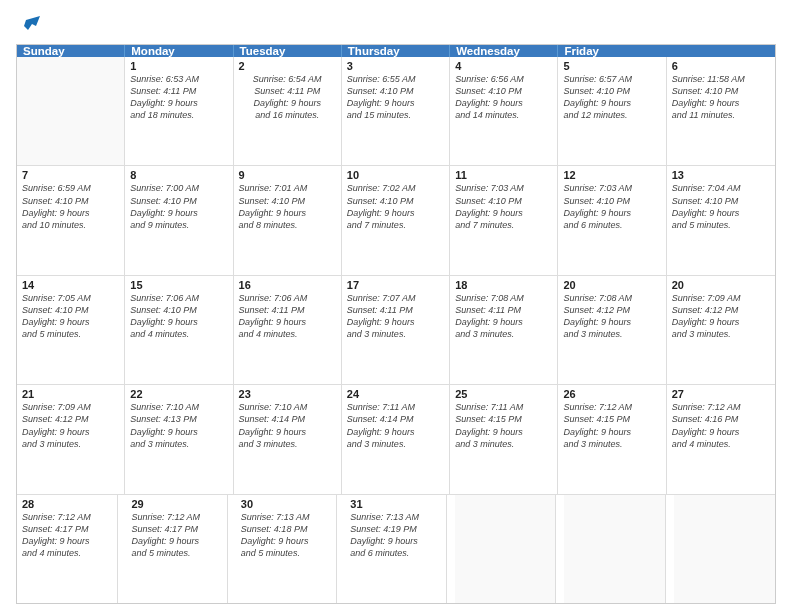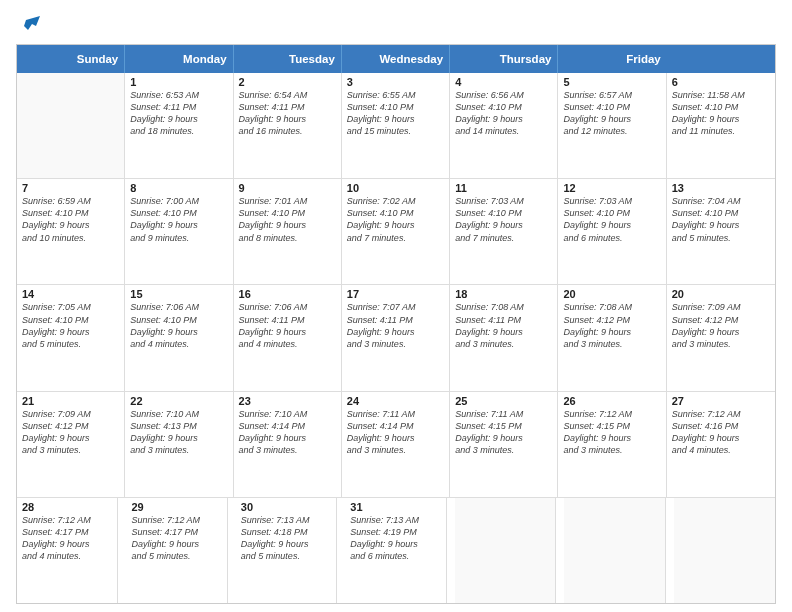--- a/index.html
+++ b/index.html
@@ -62,22 +62,22 @@
     }
     .cal-header {
       display: grid;
       grid-template-columns: repeat(7, 1fr);
       background: #3a7abf;
     }
     .cal-header-cell {
       color: #fff;
       font-size: 11.5px;
       font-weight: bold;
-      padding: 8px 6px;
-      text-align: right;
+      padding: 0 6px;
+      text-align: left;
       border-right: 1px solid #5a9ad4;
     }
     .cal-header-cell:last-child { border-right: none; }
     .cal-body {
       flex: 1;
       display: flex;
       flex-direction: column;
     }
     .cal-row {
       display: grid;
@@ -131,37 +131,37 @@
       <div class="month-title"></div>
       <div class="location"></div>
     </div>
   </div>
 
   <div class="calendar">
     <div class="cal-header">
     <div class="cal-header-cell">Sunday</div>
         <div class="cal-header-cell">Monday</div>
         <div class="cal-header-cell">Tuesday</div>
+        <div class="cal-header-cell">Thursday</div>
         <div class="cal-header-cell">Wednesday</div>
-        <div class="cal-header-cell">Thursday</div>
         <div class="cal-header-cell">Friday</div>
       </div>
     <div class="cal-body">
     <div class="cal-row">
           <div class="cal-cell empty"></div>
           <div class="cal-cell">
             <div class="day-num">1</div>
             <div class="cell-text" style="white-space: pre-line;">Sunrise: 6:53 AM
 Sunset: 4:11 PM
 Daylight: 9 hours
 and 18 minutes.</div>
           </div>
           <div class="cal-cell">
             <div class="day-num">2</div>
-            <div class="cell-text" style="white-space: pre-line;">Sunrise: 6:54 AM
+            <div class="cell-text" style="white-space: pre-line; text-align: center;">Sunrise: 6:54 AM
 Sunset: 4:11 PM
 Daylight: 9 hours
 and 16 minutes.</div>
           </div>
           <div class="cal-cell">
             <div class="day-num">3</div>
             <div class="cell-text" style="white-space: pre-line;">Sunrise: 6:55 AM
 Sunset: 4:10 PM
 Daylight: 9 hours
 and 15 minutes.</div>

